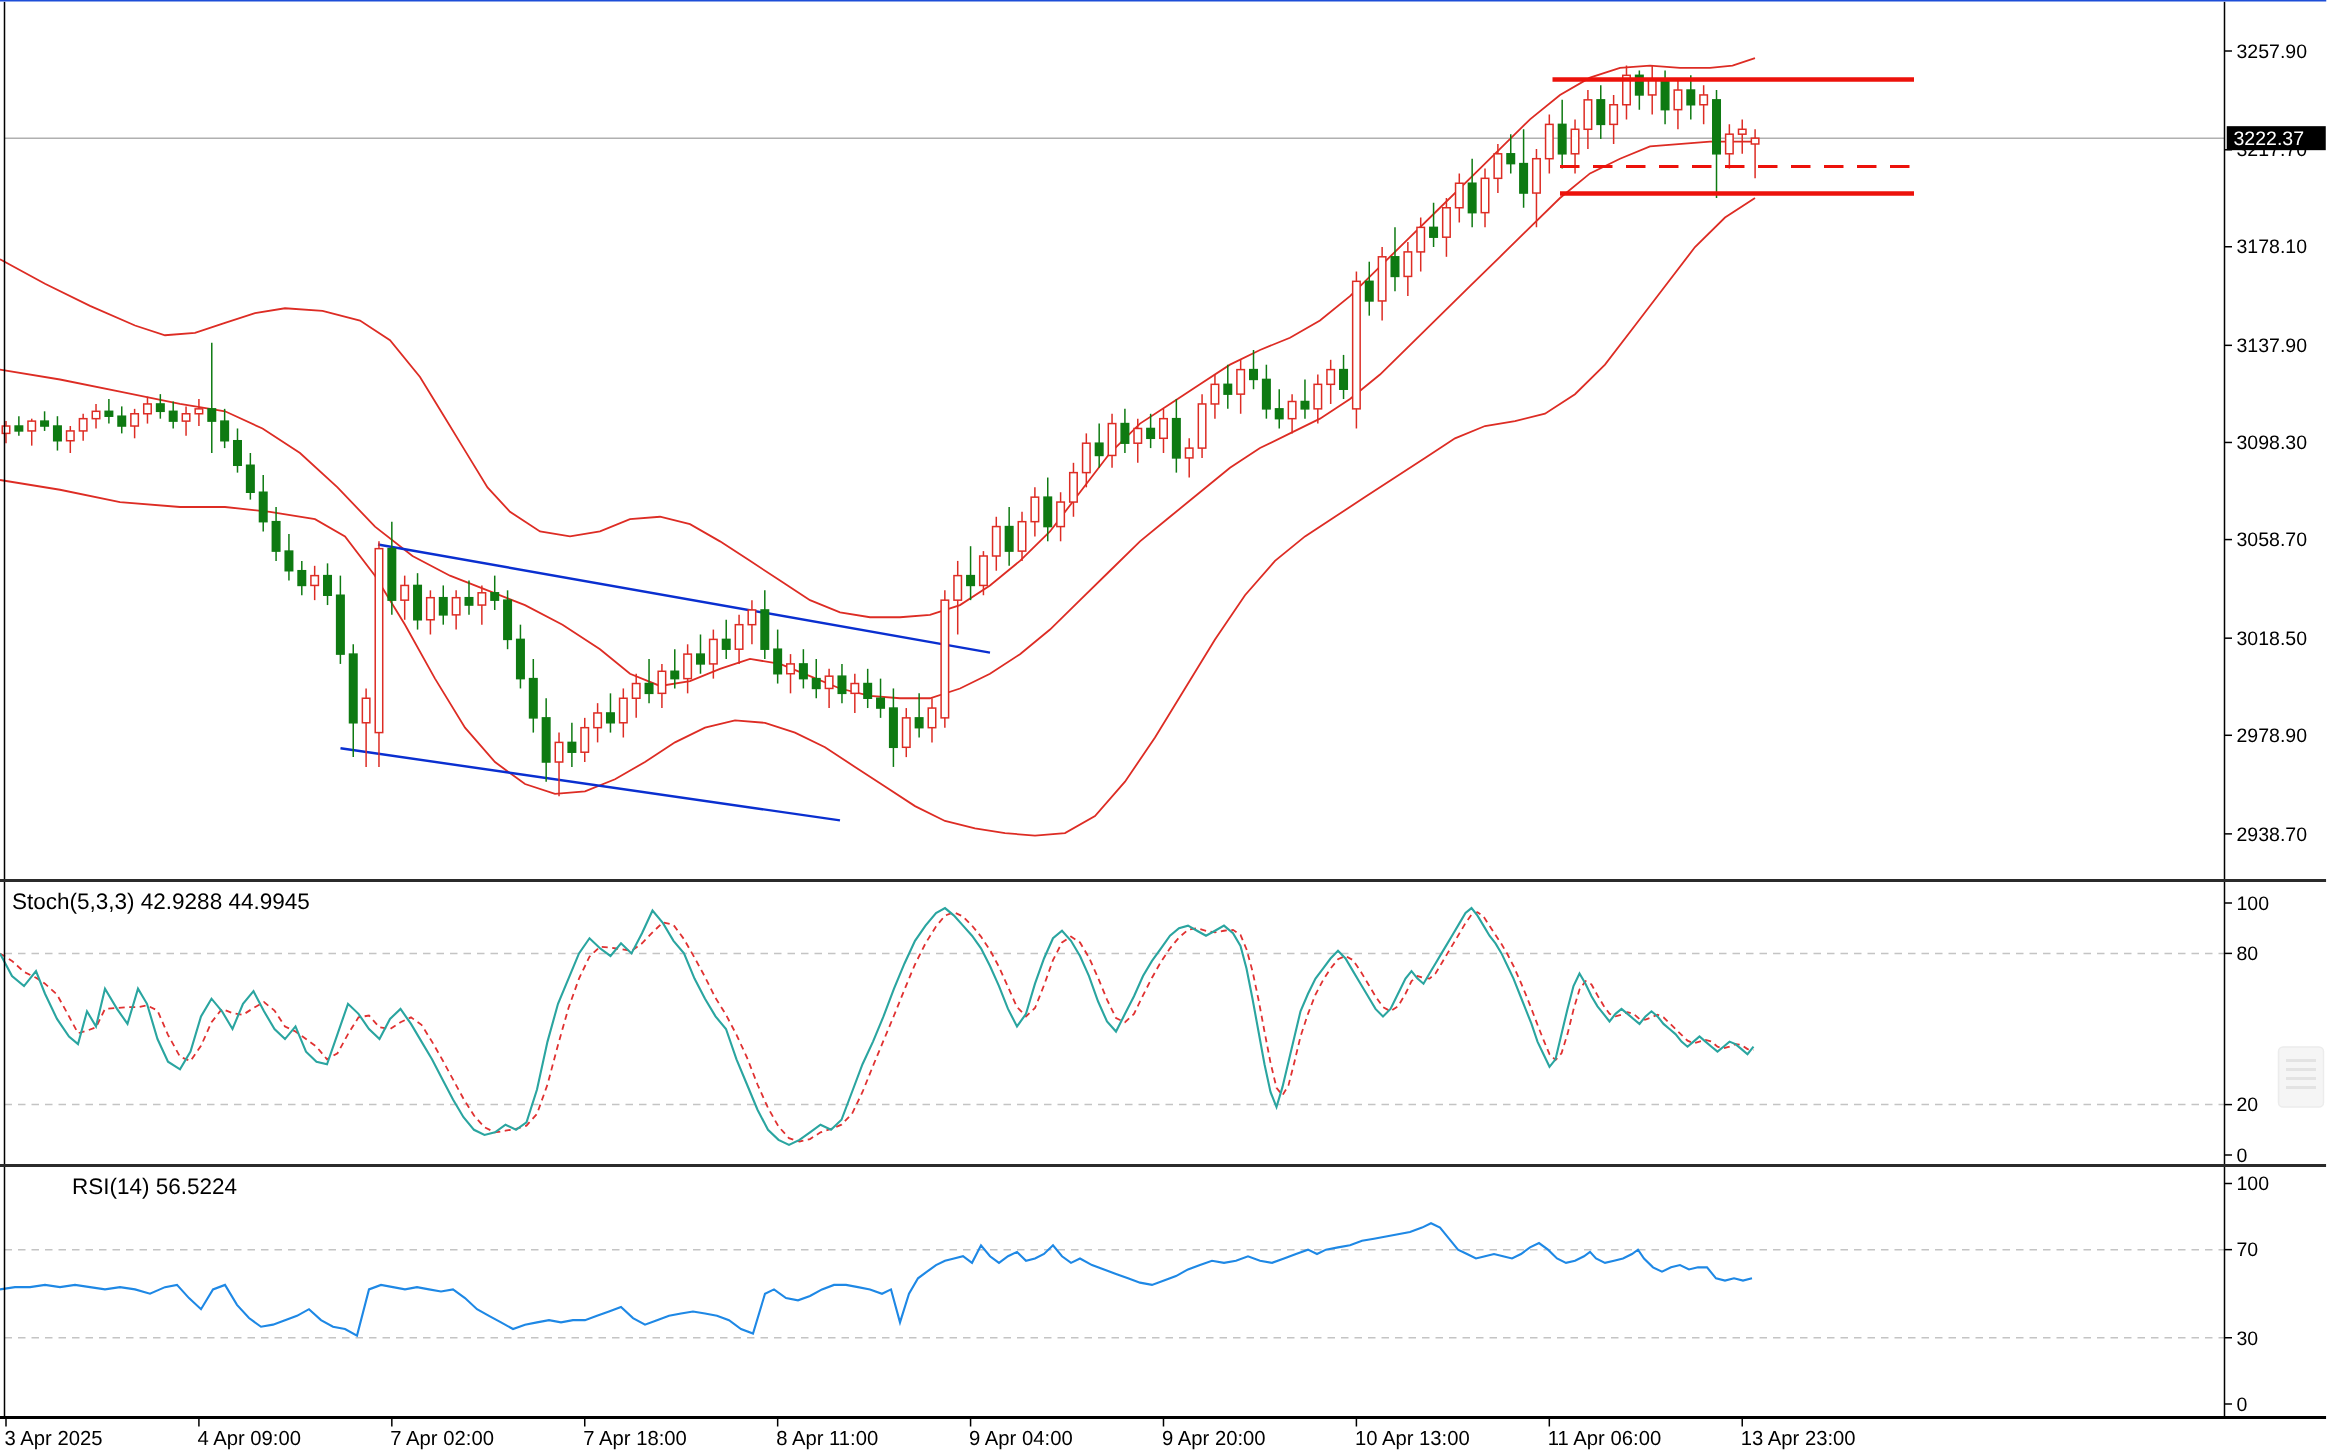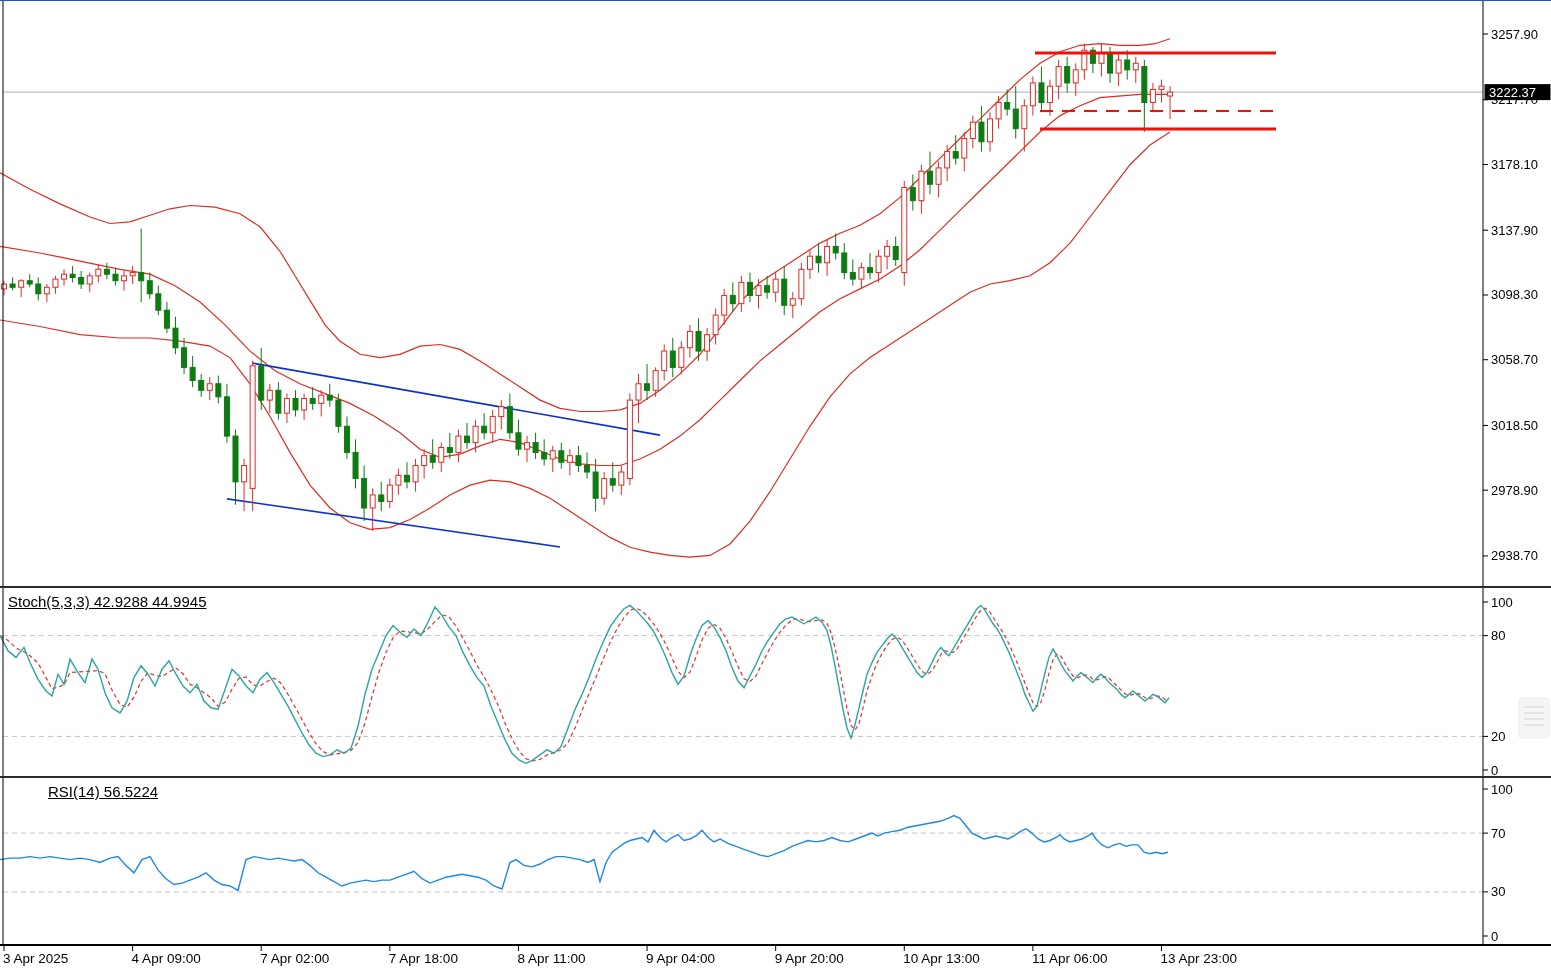--- a/index.html
+++ b/index.html
@@ -9,21 +9,20 @@
     background:#ffffff;
     font-family:"Liberation Sans", sans-serif;
     overflow:hidden;
     border-top:1px solid #1d4ed8;
   }
   .panel-title{
     position:absolute;
     font-size:15px;
     color:#000;
     white-space:nowrap;
-    text-decoration:underline;
   }
   #stoch-title{left:8px;top:592px;}
   #rsi-title{left:8px;top:782px;margin-left:40px;}
   svg{position:absolute;left:0;top:0;}
 </style>
 </head>
 <body>
 
 <div class="screen">
   <svg id="chart-svg" width="1551" height="970" viewBox="0 0 1551 970">

